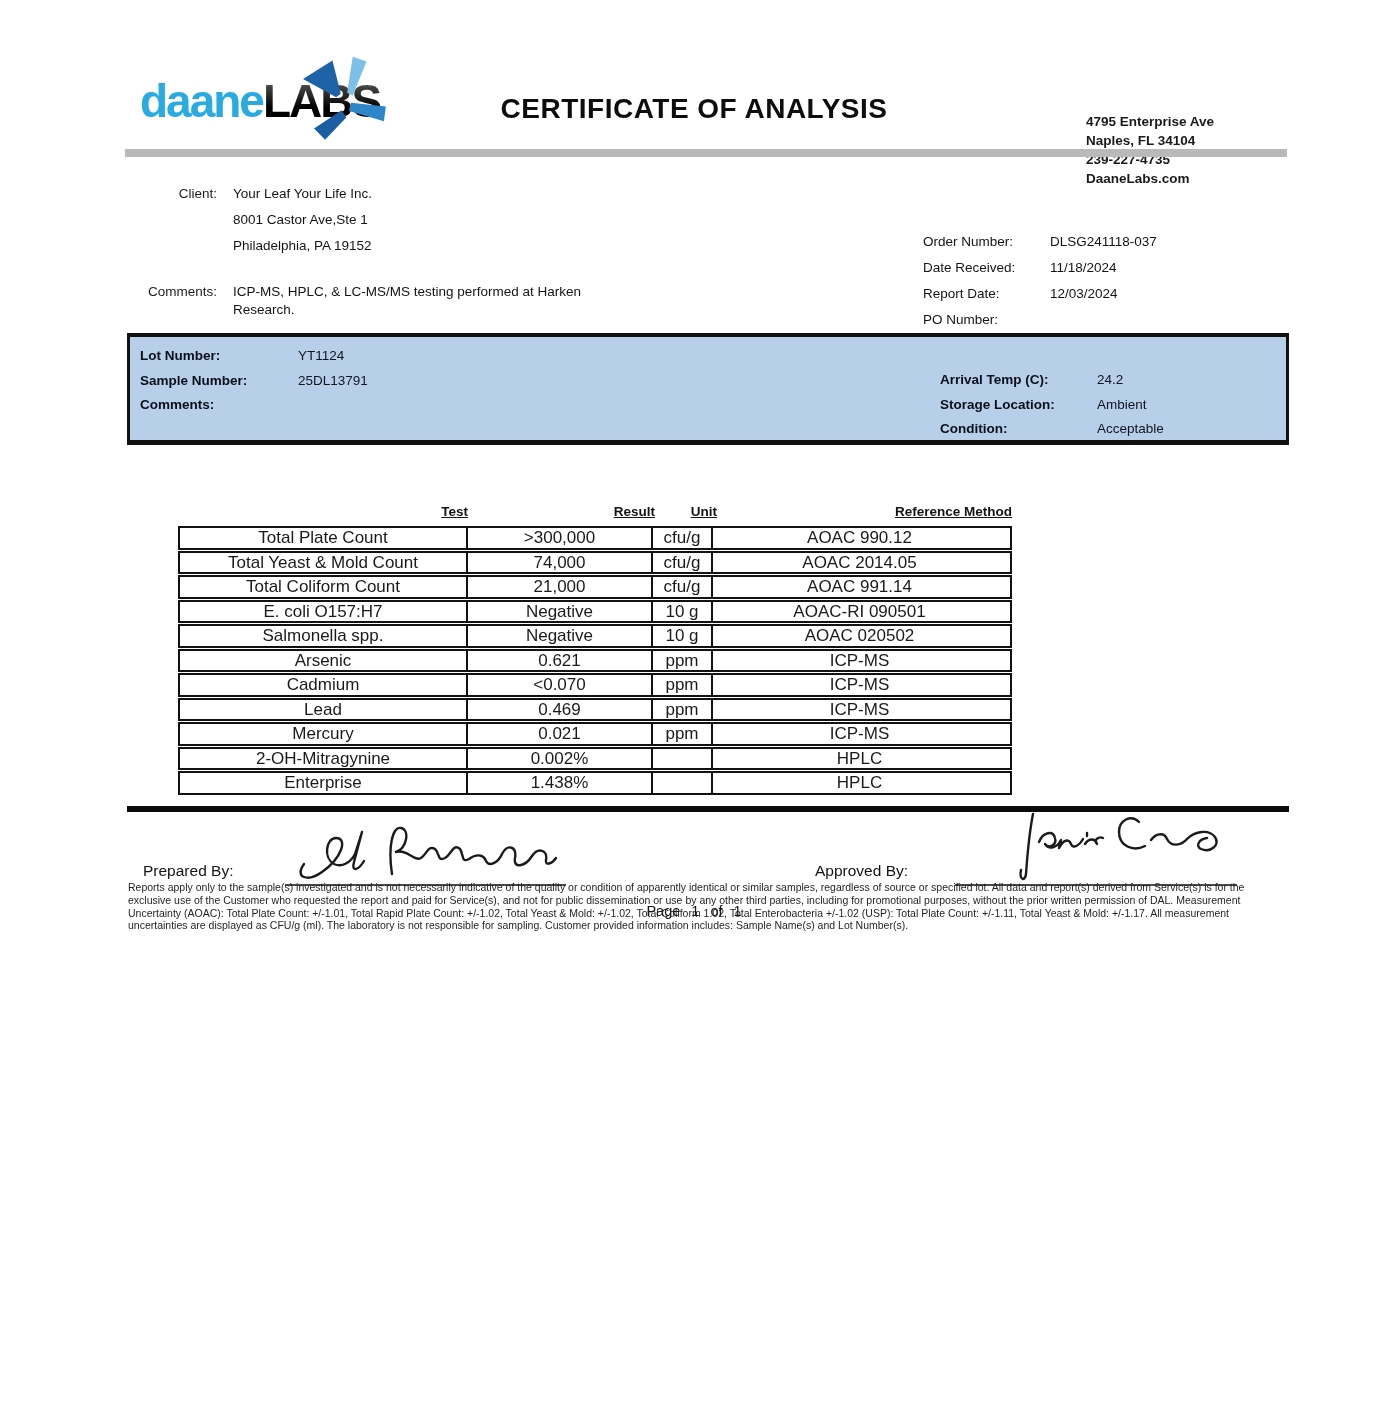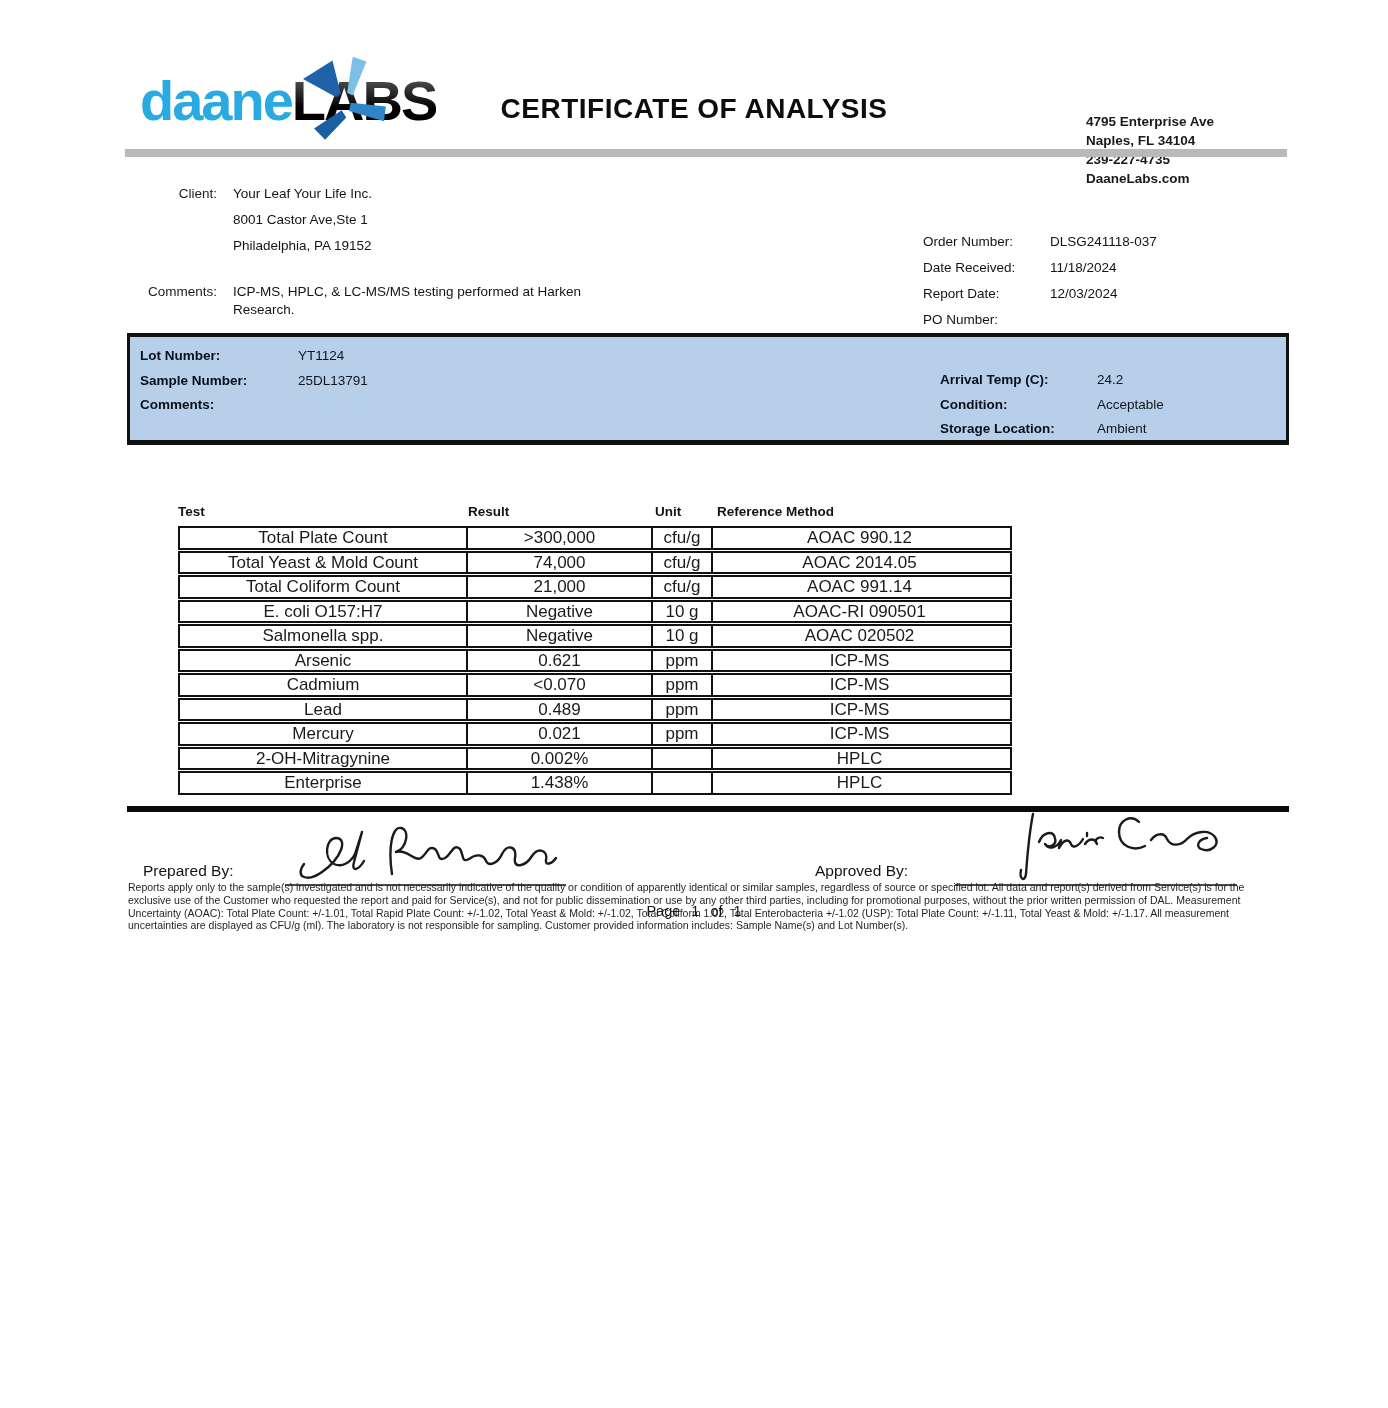--- a/index.html
+++ b/index.html
@@ -2,21 +2,21 @@
 <html><head>
 <meta charset="utf-8">
 <style>
   * { margin:0; padding:0; box-sizing:border-box; }
   html,body { background:#ffffff; }
   body { font-family:"Liberation Sans","DejaVu Sans",sans-serif; color:#141414; }
   .page { position:relative; width:1388px; height:1408px; background:#fff; overflow:hidden; }
 
   
   .logo-wrap { position:absolute; left:140px; top:66px; height:76px; }
-  .wordmark { font-size:56px; font-weight:bold; letter-spacing:-2px; line-height:70px; white-space:nowrap; }
+  .wordmark { font-size:46px; font-weight:bold; letter-spacing:-2px; line-height:70px; white-space:nowrap; }
   .wordmark .daane { color:#29aae1; }
   .wordmark .labs { color:#121212; }
   @supports ((background-clip:text) or (-webkit-background-clip:text)) {
     .wordmark .labs { background:linear-gradient(180deg,#6b6b6b 0%,#000 62%);
       -webkit-background-clip:text; background-clip:text; color:transparent; }
   }
   .pinwheel { position:absolute; left:296px; top:55px; width:95px; height:92px; }
 
   .coa-title { position:absolute; left:0; right:0; top:93px; text-align:center;
     font-size:28px; font-weight:bold; letter-spacing:.5px; color:#0d0d0d; }
@@ -43,21 +43,21 @@
   .sb-left { position:absolute; left:10px; top:7px; }
   .sb-right { position:absolute; left:810px; top:31px; }
   .sb-row { display:grid; grid-template-columns:158px 1fr; line-height:24.5px; width:640px; }
   .sb-right .sb-row { grid-template-columns:157px 1fr; width:330px; }
   .sb-row .lbl { font-weight:bold; color:#0a0f1a; }
   .sb-row .val { color:#10151f; }
 
   
   .results { position:absolute; left:178px; top:504px; width:834px; }
   .t-head { display:flex; font-size:13.5px; font-weight:bold; margin-bottom:7px; }
-  .t-head span { text-align:left; }
+  .t-head span { text-decoration:underline; text-align:right; }
   .c1 { width:290px; } .c2 { width:187px; } .c3 { width:62px; } .c4 { width:295px; }
   .t-row { display:flex; border:2px solid #121212; margin-bottom:1px; }
   .t-row .cell { line-height:19.5px; font-size:17px; text-align:center; color:#1a1a1a;
     overflow:hidden; white-space:nowrap; }
   .t-row .cell.c1 { width:288px; border-right:2px solid #121212; }
   .t-row .cell.c2 { width:185px; border-right:2px solid #121212; }
   .t-row .cell.c3 { width:60px;  border-right:2px solid #121212; }
   .t-row .cell.c4 { width:293px; }
 
   .thick-rule { position:absolute; left:127px; top:806px; width:1162px; height:6px; background:#0b0b0b; }
@@ -167,27 +167,27 @@
         </div>
       </div>
     <div class="sb-right">
 
         <div class="sb-row">
           <span class="lbl">Arrival Temp (C):</span>
           <span class="val">24.2</span>
         </div>
 
         <div class="sb-row">
+          <span class="lbl">Storage Location:</span>
+          <span class="val">Ambient</span>
+        </div>
+
+        <div class="sb-row">
           <span class="lbl">Condition:</span>
           <span class="val">Acceptable</span>
-        </div>
-
-        <div class="sb-row">
-          <span class="lbl">Storage Location:</span>
-          <span class="val">Ambient</span>
         </div>
       </div>
   </div>
 
   <div class="results">
     <div class="t-head">
       <span class="c1">Test</span>
       <span class="c2">Result</span>
       <span class="c3">Unit</span>
       <span class="c4">Reference Method</span>
@@ -238,21 +238,21 @@
 
         <div class="t-row">
           <span class="cell c1">Cadmium</span>
           <span class="cell c2">&lt;0.070</span>
           <span class="cell c3">ppm</span>
           <span class="cell c4">ICP-MS</span>
         </div>
 
         <div class="t-row">
           <span class="cell c1">Lead</span>
-          <span class="cell c2">0.489</span>
+          <span class="cell c2">0.469</span>
           <span class="cell c3">ppm</span>
           <span class="cell c4">ICP-MS</span>
         </div>
 
         <div class="t-row">
           <span class="cell c1">Mercury</span>
           <span class="cell c2">0.021</span>
           <span class="cell c3">ppm</span>
           <span class="cell c4">ICP-MS</span>
         </div>

